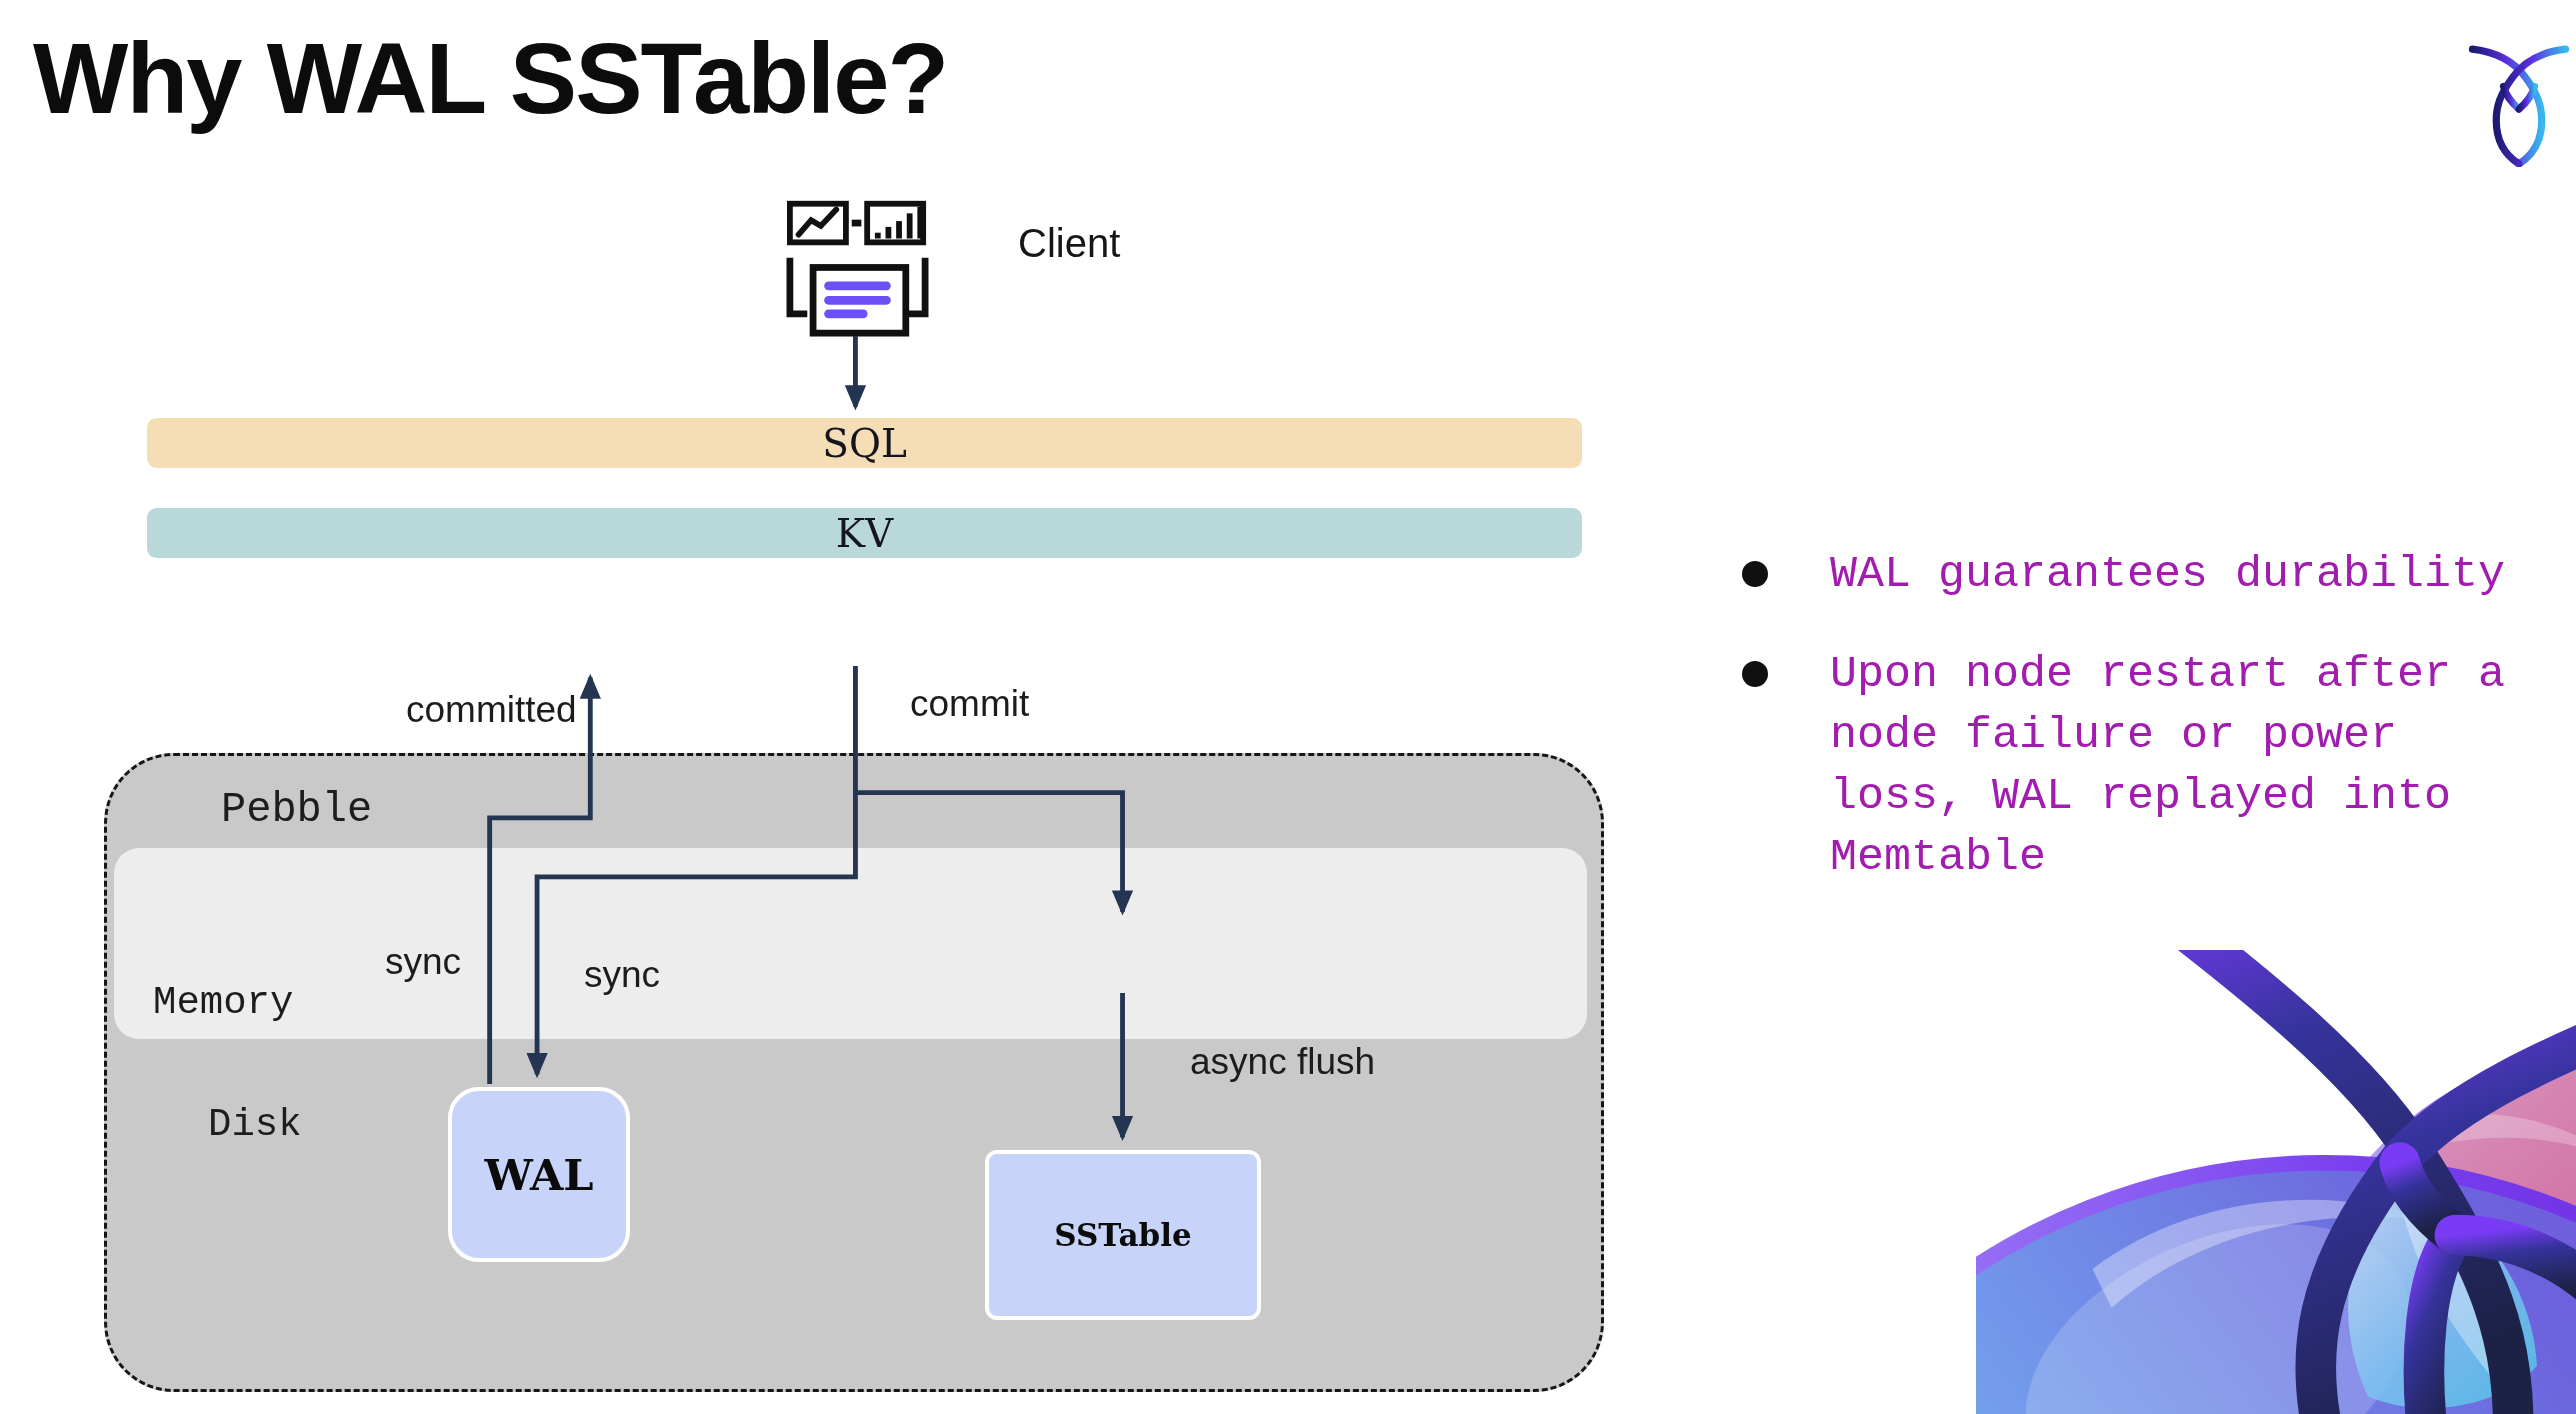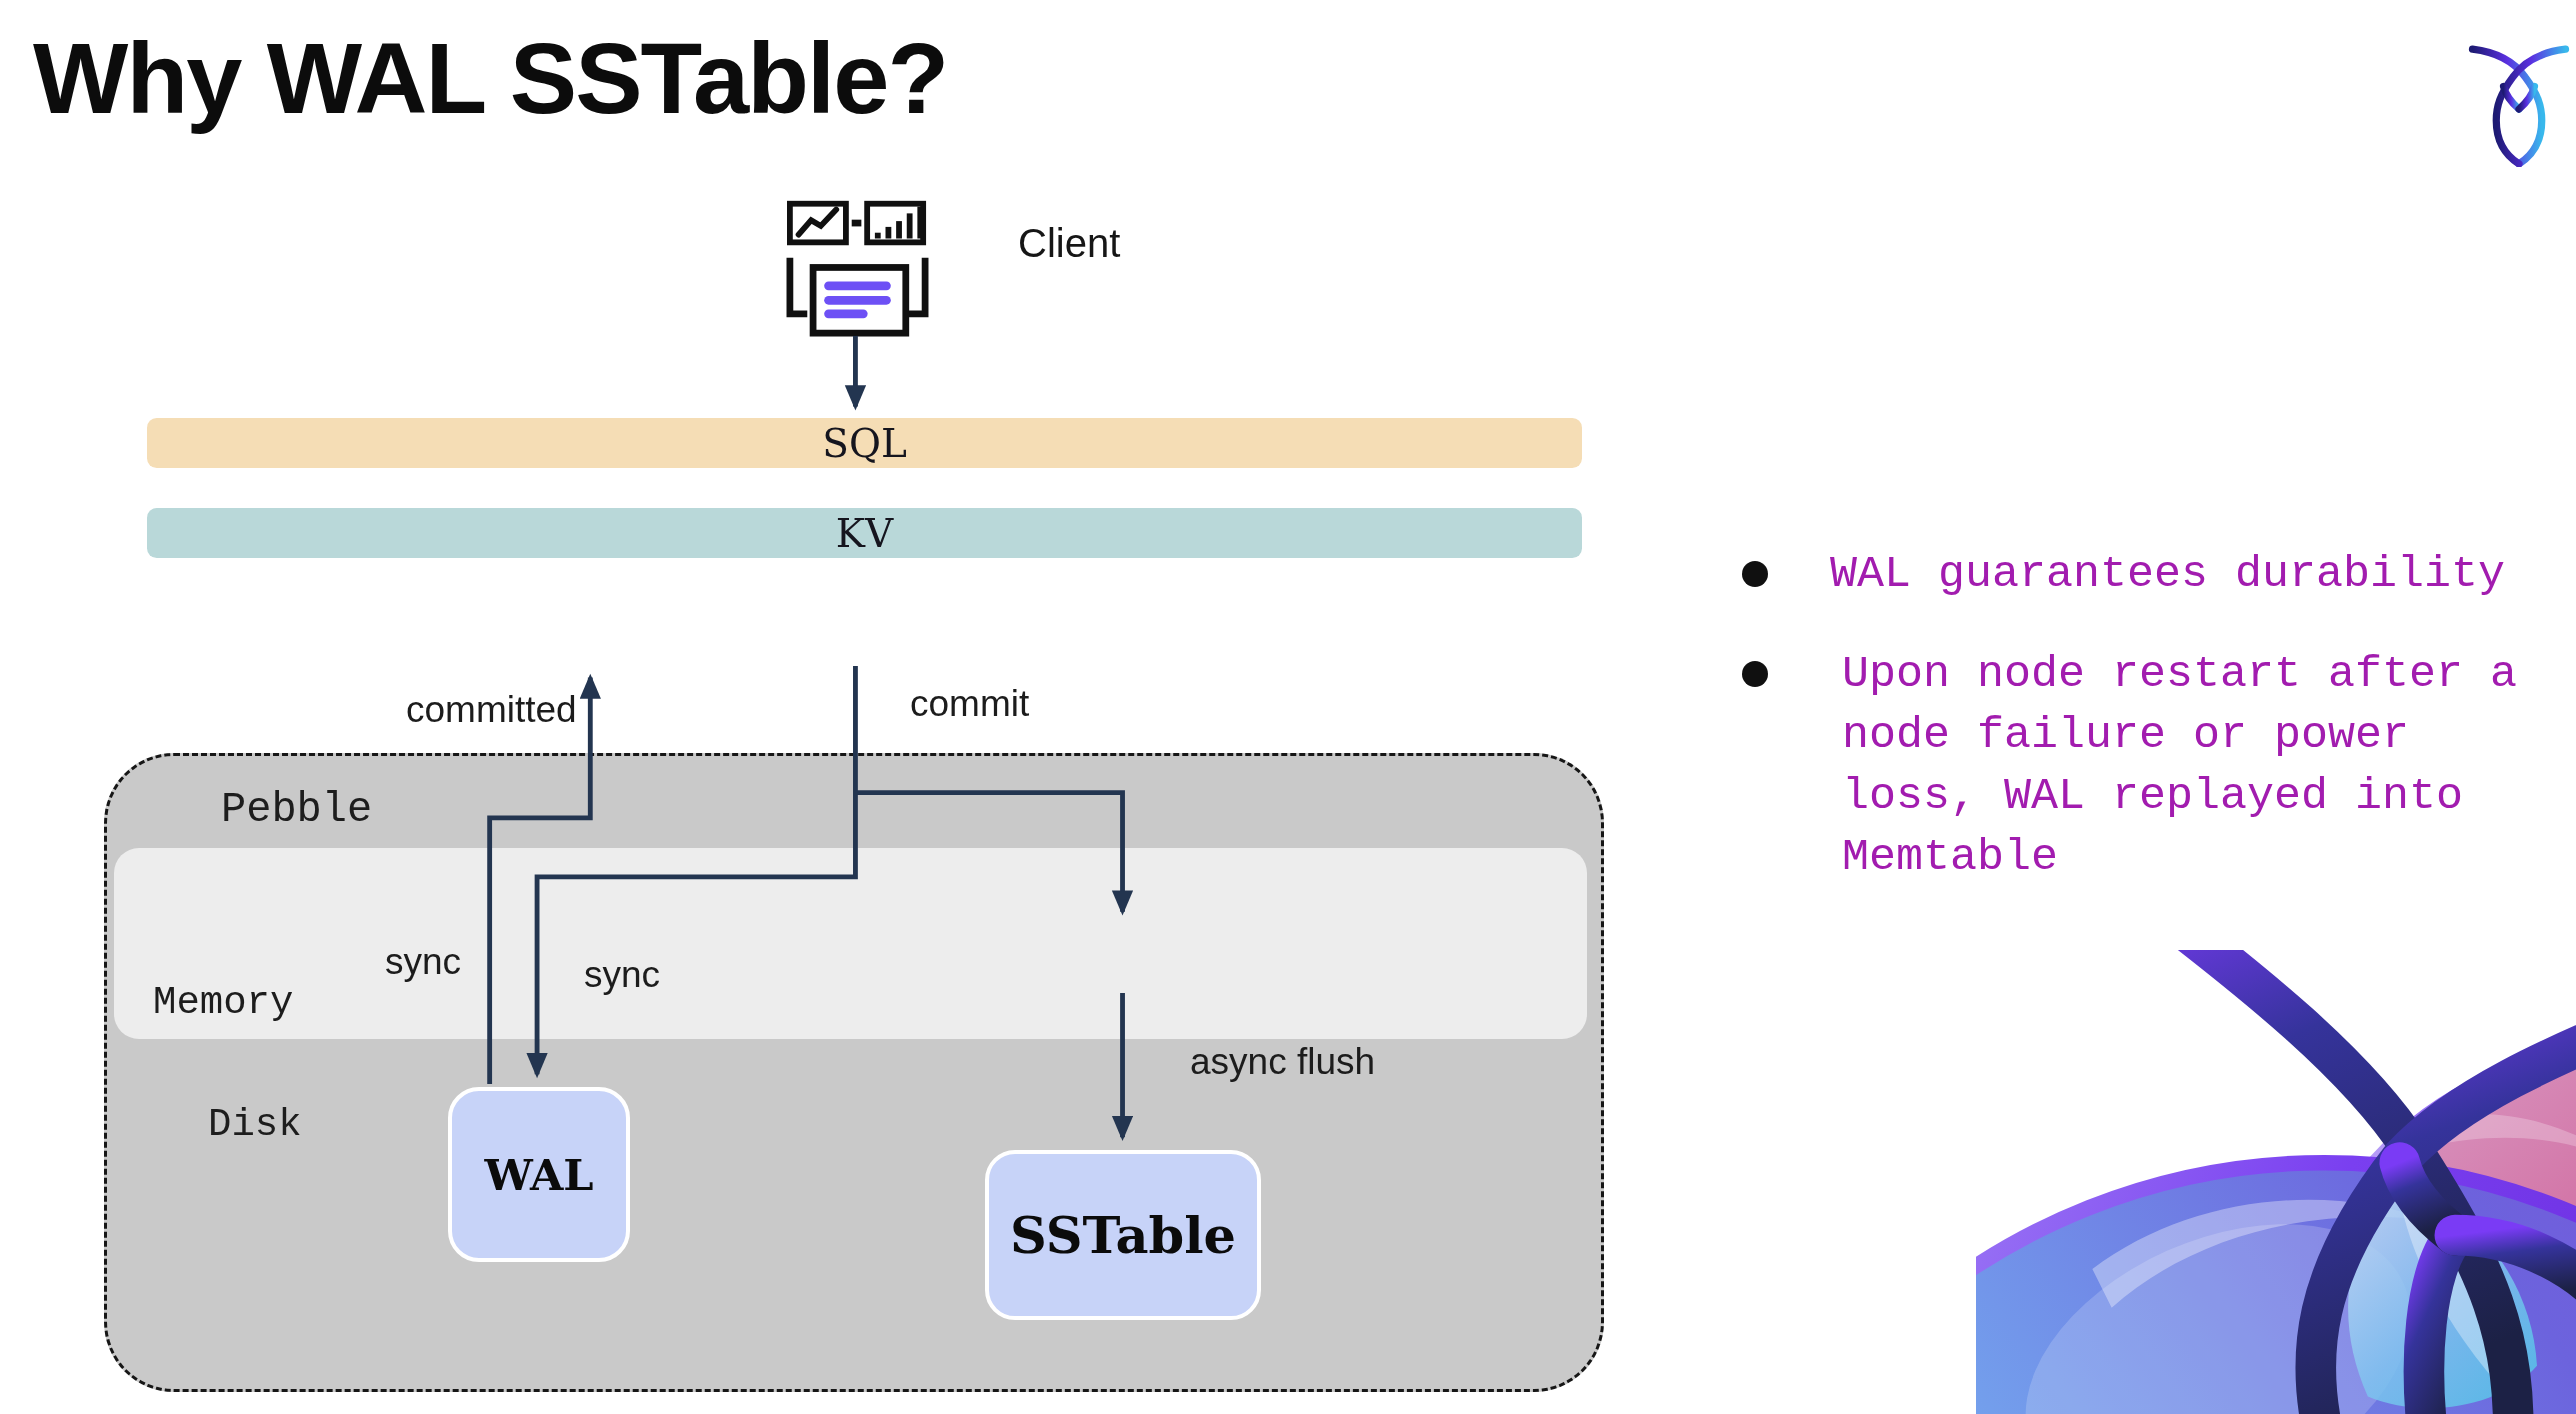--- a/index.html
+++ b/index.html
@@ -44,35 +44,35 @@
   .lbl-async{left:1190px;top:1041px;}
   
   .node{
     background:#c7d3f8;display:flex;align-items:center;justify-content:center;
     font-family:"DejaVu Serif",serif;font-weight:bold;color:#0b0b0b;box-sizing:border-box;
   }
   .memtable{left:985px;top:924px;width:276px;height:66px;border-radius:15.5px;
     border:2.9px solid #cccccc;font-size:42px;}
   .wal{left:448px;top:1087px;width:182px;height:175px;border-radius:31px;
     border:4.8px solid #ffffff;font-size:43px;}
-  .sstable{left:985px;top:1150px;width:276px;height:170px;border-radius:30px;
-    border:4.8px solid #ffffff;font-size:51px;}
+  .sstable{left:985px;top:1150px;width:276px;height:170px;border-radius:12px;
+    border:4.8px solid #ffffff;font-size:31px;}
   
   .lbl-client{left:1018px;top:221px;font-size:40px;color:#161616;}
   
   .bullet-row{left:1742px;width:832px;display:flex;align-items:flex-start;}
   .bullet-row .dot{
     width:26px;height:26px;border-radius:50%;background:#101010;
     margin-top:17.4px;margin-right:62px;flex:0 0 auto;
   }
   .bullet-row .btxt{
     font-size:45px;line-height:61px;color:#a21caf;max-width:677px;font-family:Liberation Mono, monospace;
   }
   .b1{top:544px;}
-  .b2{top:644px;gap:12px;}
+  .b2{top:644px;}
   svg{display:block;}
   .overlay{pointer-events:none;}
 </style>
 </head>
 <body>
 
 <div class="slide">
 
   <div class="abs title">Why WAL SSTable?</div>
 

